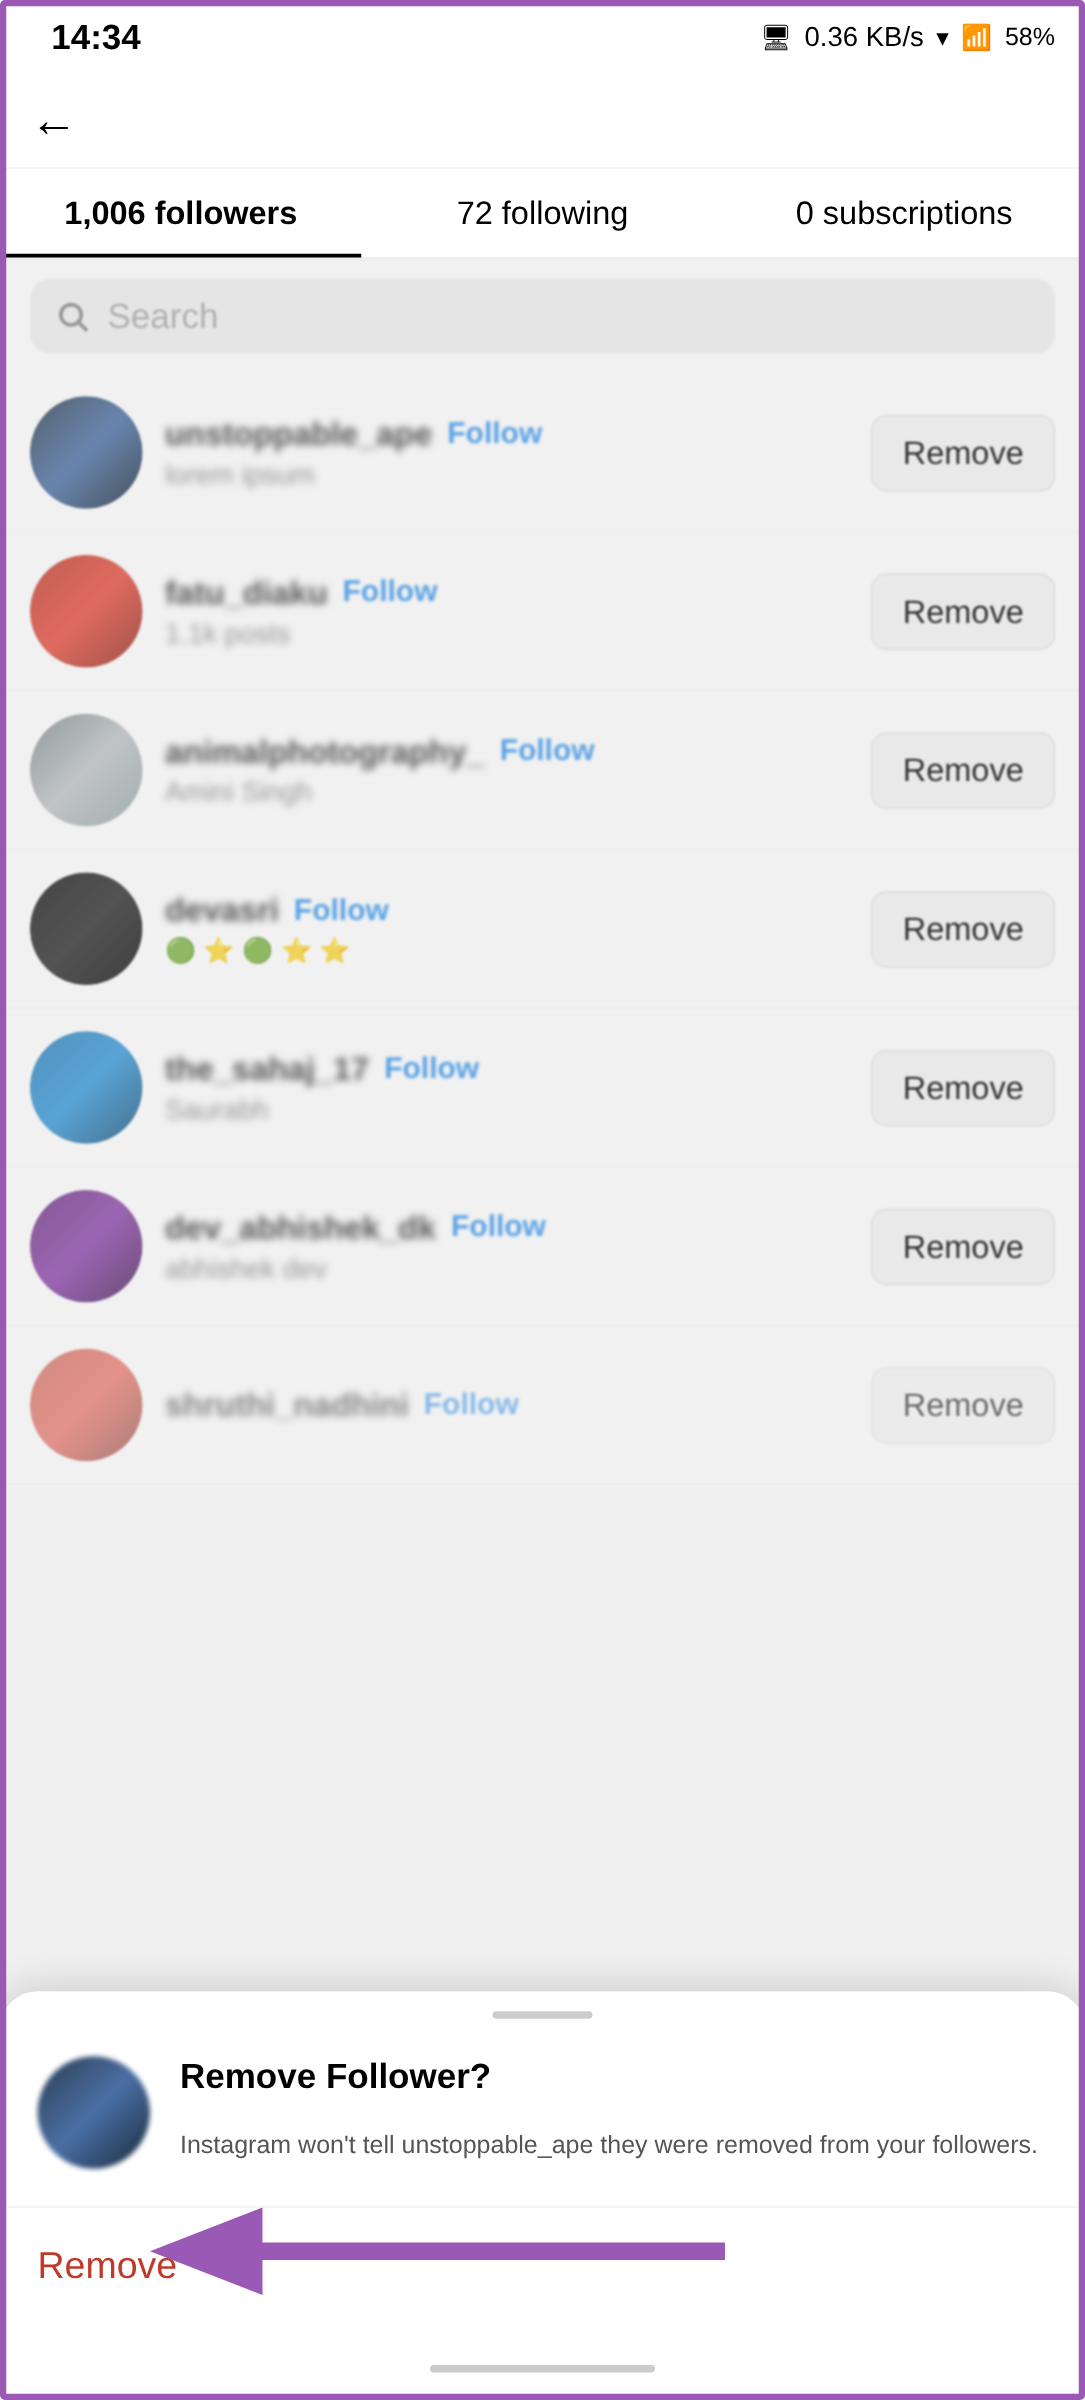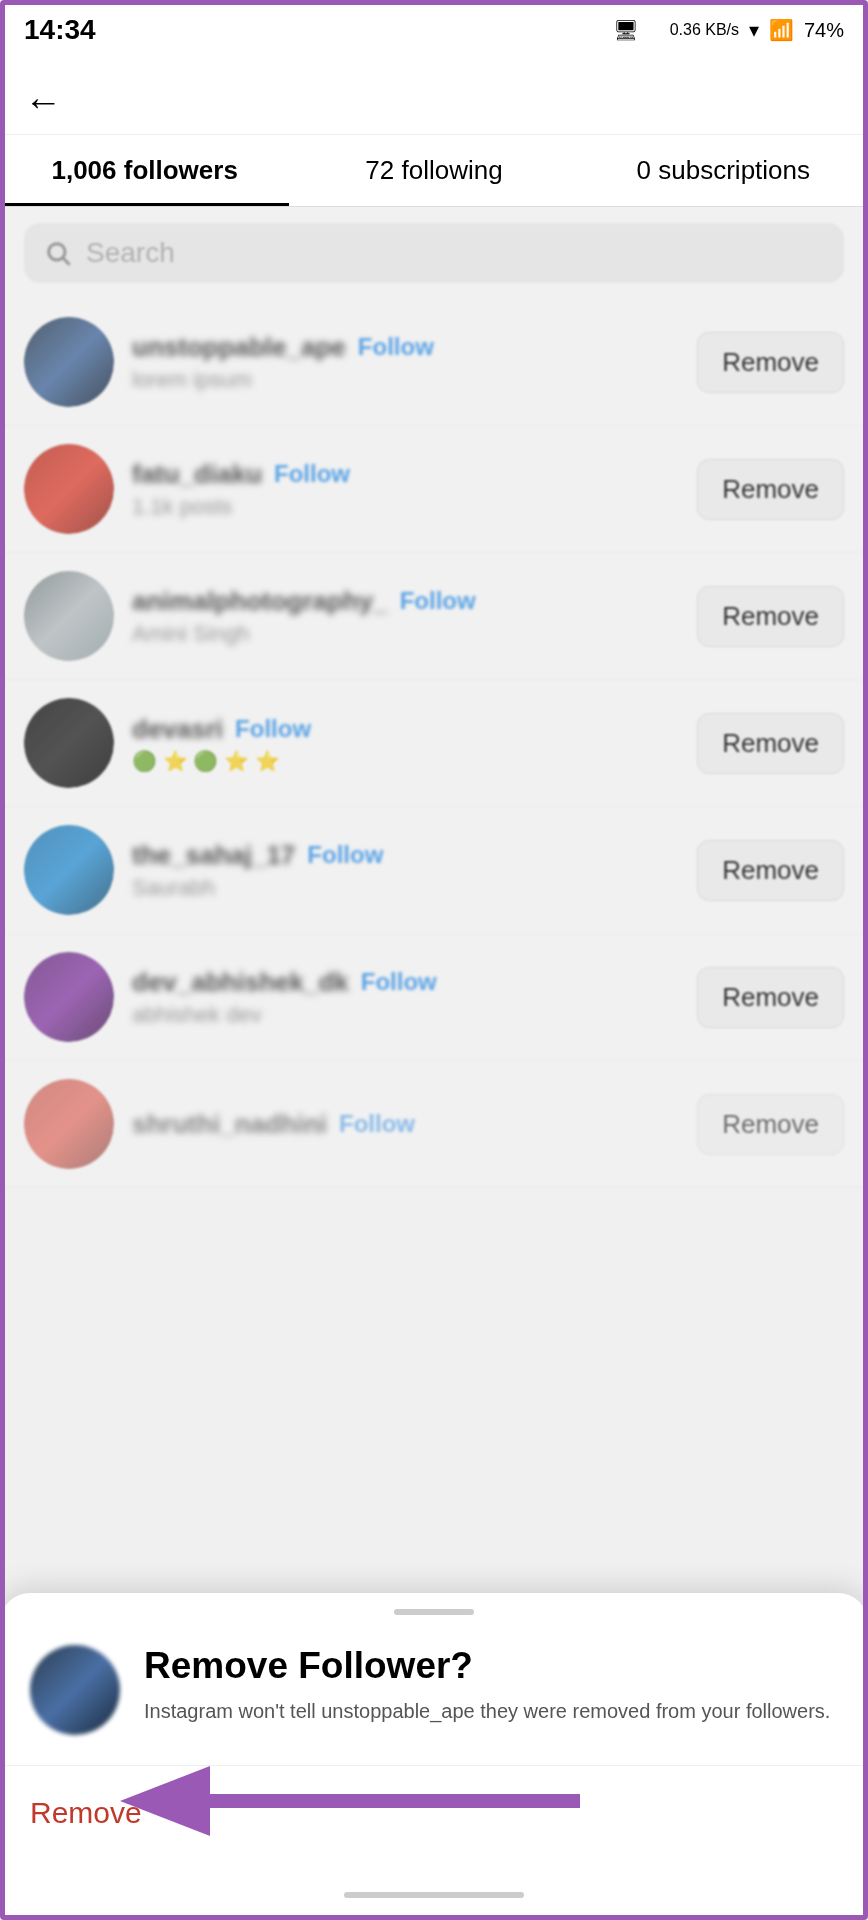--- a/index.html
+++ b/index.html
@@ -20,20 +20,21 @@
       background: #fff;
       display: flex;
       align-items: center;
       justify-content: space-between;
       padding: 0 24px;
     }
     .status-time {
       font-size: 28px;
       font-weight: 600;
       color: #000;
+      margin-left: 17px;
     }
     .status-icons {
       display: flex;
       align-items: center;
       gap: 10px;
       font-size: 22px;
       color: #000;
     }
     .status-icons span { font-size: 20px; }
 
@@ -248,24 +249,24 @@
       height: 90px;
       border-radius: 50%;
       background: linear-gradient(135deg, #2c3e50, #4a6fa5, #1a2a3a);
       flex-shrink: 0;
       filter: blur(2px);
     }
     .sheet-text {
       flex: 1;
     }
     .sheet-title {
-      font-size: 37px;
+      font-size: 28px;
       font-weight: 700;
       color: #000;
-      margin-bottom: 10px;
+      margin-bottom: 25px;
     }
     .sheet-desc {
       font-size: 20px;
       color: #555;
       line-height: 1.4;
     }
     .sheet-divider {
       height: 1px;
       background: #eee;
       margin: 0 0;
@@ -315,24 +316,24 @@
   </style>
 </head>
 <body>
 
 <div class="screen-border"></div>
 
 <div class="status-bar">
   <span class="status-time">14:34</span>
   <div class="status-icons">
     <span>🖥</span>
-    <span style="font-size:16px;margin-left:21px;">0.36 KB/s</span>
+    <span style="font-size:22px;">0.36 KB/s</span>
     <span>▾</span>
     <span>📶</span>
-    <span>74%</span>
+    <span>58%</span>
   </div>
 </div>
 
 <div class="header">
   <div class="back-arrow">←</div>
 </div>
 
 <div class="tabs">
   <div class="tab active">
     <span>1,006 followers</span>

